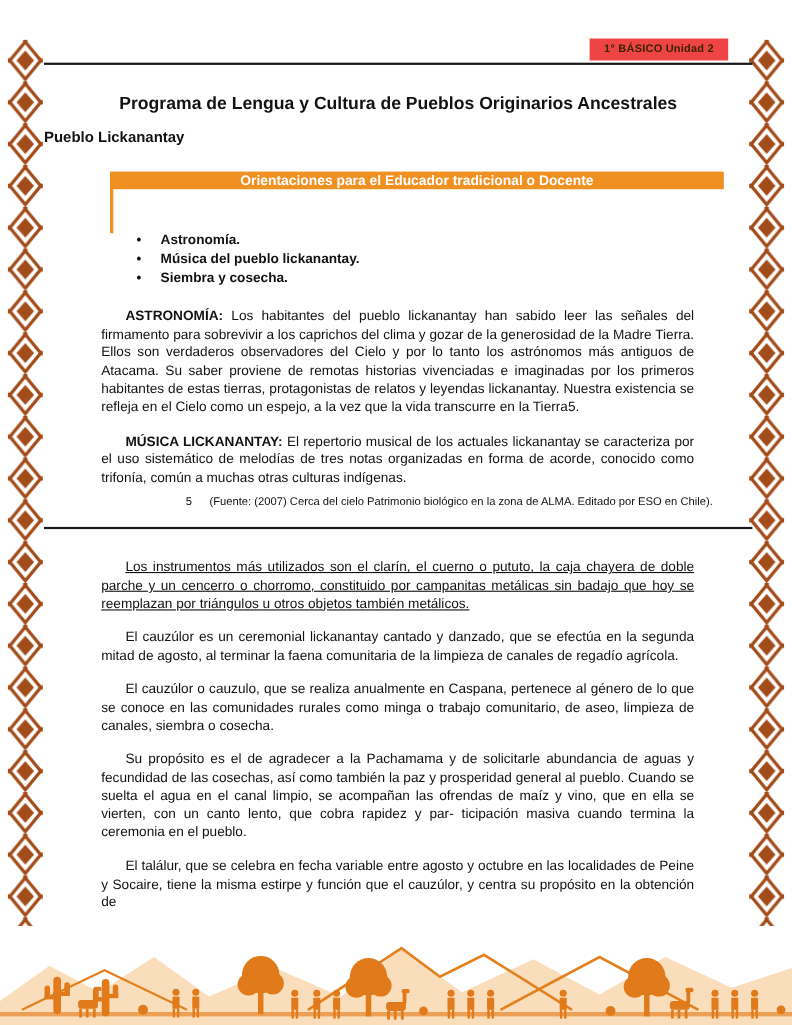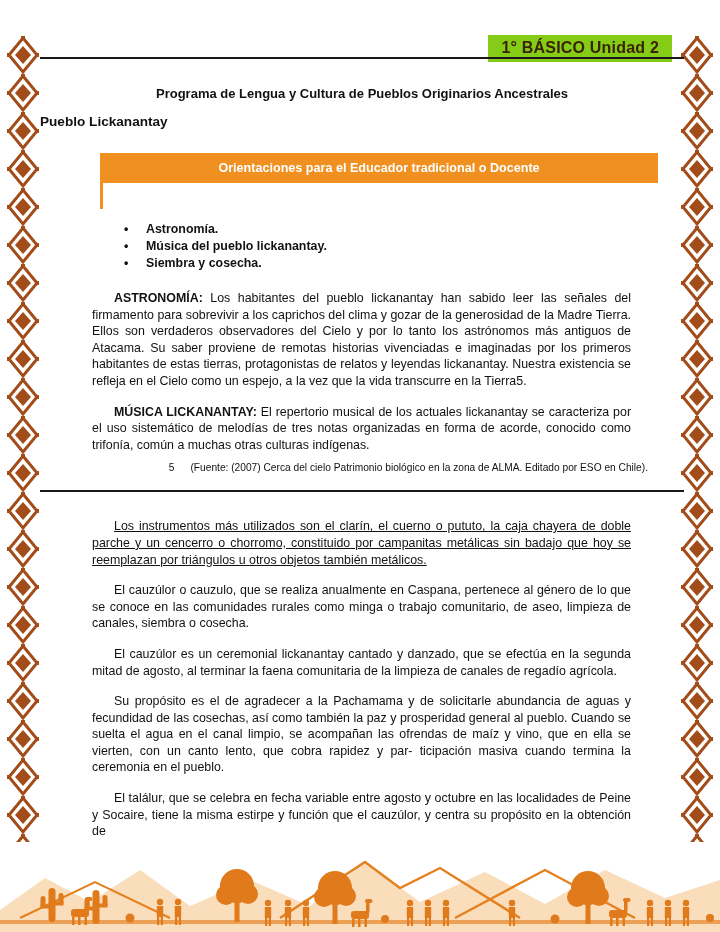--- a/index.html
+++ b/index.html
@@ -6,29 +6,29 @@
   body{font-family:"Liberation Sans", sans-serif;}
   .page{position:relative;width:720px;height:932px;background:#ffffff;overflow:hidden;margin:0 auto;}
 
   
   .strip{position:absolute;top:36px;width:32px;height:806px;}
   .strip.left{left:7px;}
   .strip.right{right:7px;}
 
   
   .topline{position:absolute;top:57px;left:40px;right:36px;height:2px;background:#191919;}
-  .badge{position:absolute;top:35px;right:48px;background:#84cc16;color:#3a2305;
-         font-size:16px;font-weight:bold;padding:4px 13px 5px;letter-spacing:.2px;}
+  .badge{position:absolute;top:35px;right:58px;background:#ef4444;color:#3a2305;
+         font-size:10px;font-weight:bold;padding:4px 13px 5px;letter-spacing:.2px;}
 
   .content{position:absolute;left:40px;right:36px;top:0;color:#121212;}
 
-  .title{margin:86px 0 0;text-align:center;font-size:13px;font-weight:bold;}
+  .title{margin:86px 0 0;text-align:center;font-size:16px;font-weight:bold;}
   .subtitle{margin:13px 0 0;text-align:left;font-size:13.6px;font-weight:bold;}
 
-  .banner-wrap{position:relative;margin:24px 26px 0 60px;height:30px;padding-left:19px;}
+  .banner-wrap{position:relative;margin:24px 26px 0 60px;height:16px;padding-left:19px;}
   .banner-tail{position:absolute;left:0;top:2px;width:3px;height:54px;background:#ef9021;}
   .banner{position:absolute;left:0;top:0;right:0;bottom:0;background:#ef9021;color:#ffffff;
           font-weight:bold;font-size:12.6px;display:flex;align-items:center;justify-content:center;}
 
   .bullets{margin:38px 0 0 84px;padding:0;list-style:none;font-weight:bold;
            font-size:12.4px;line-height:17px;}
   .bullets li{display:flex;}
   .bullets .dot{width:22px;}
 
   .body-text{margin:0 36px 0 35px;font-size:12.4px;line-height:16.6px;text-align:justify;}
@@ -98,22 +98,22 @@
       <p class="para"><strong>MÚSICA LICKANANTAY:</strong> <span>El repertorio musical de los actuales lickanantay se caracteriza por el uso sistemático de melodías de tres notas organizadas en forma de acorde, conocido como trifonía, común a muchas otras culturas  indígenas.</span></p>
       <div class="footnote">
         <span class="fn-num">5</span><span>(Fuente: (2007) Cerca del cielo Patrimonio biológico en la zona de ALMA. Editado por ESO en Chile).</span>
       </div>
     </div>
 
     <div class="divider"></div>
 
     <div class="body-text">
       <p class="para lead-first">Los instrumentos más utilizados son el clarín, el cuerno o pututo, la caja chayera de doble parche y un cencerro o chorromo, constituido por campanitas metálicas sin badajo que hoy se reemplazan por triángulos u otros objetos también metálicos.</p>
+      <p class="para">El cauzúlor es un ceremonial lickanantay cantado y danzado, que se efectúa en la segunda mitad de agosto, al terminar la faena comunitaria de la limpieza de canales de regadío agrícola.</p>
       <p class="para">El cauzúlor o cauzulo, que se realiza anualmente en Caspana, pertenece al género de lo que se conoce en las comunidades rurales como minga o trabajo comunitario, de aseo, limpieza de canales, siembra o cosecha.</p>
-      <p class="para">El cauzúlor es un ceremonial lickanantay cantado y danzado, que se efectúa en la segunda mitad de agosto, al terminar la faena comunitaria de la limpieza de canales de regadío agrícola.</p>
       <p class="para">Su propósito es el de agradecer a la Pachamama y de solicitarle abundancia de aguas y fecundidad de las cosechas, así como también la paz y prosperidad general al pueblo. Cuando se suelta el agua en el canal limpio, se acompañan las ofrendas de maíz y vino, que en ella se vierten, con un canto lento, que cobra rapidez y par- ticipación masiva cuando termina la ceremonia en el pueblo.</p>
       <p class="para">El találur, que se celebra en fecha variable entre agosto y octubre en las localidades de Peine y Socaire, tiene la misma estirpe y función que el cauzúlor, y centra su propósito en la obtención de</p>
     </div>
 
   </div>
 
   <svg class="bottom-art" viewBox="0 0 720 92" preserveAspectRatio="none" aria-hidden="true">
     <defs>
       <g id="person" fill="#e07a1a">
         <circle cx="0" cy="-20" r="3.2"></circle>

